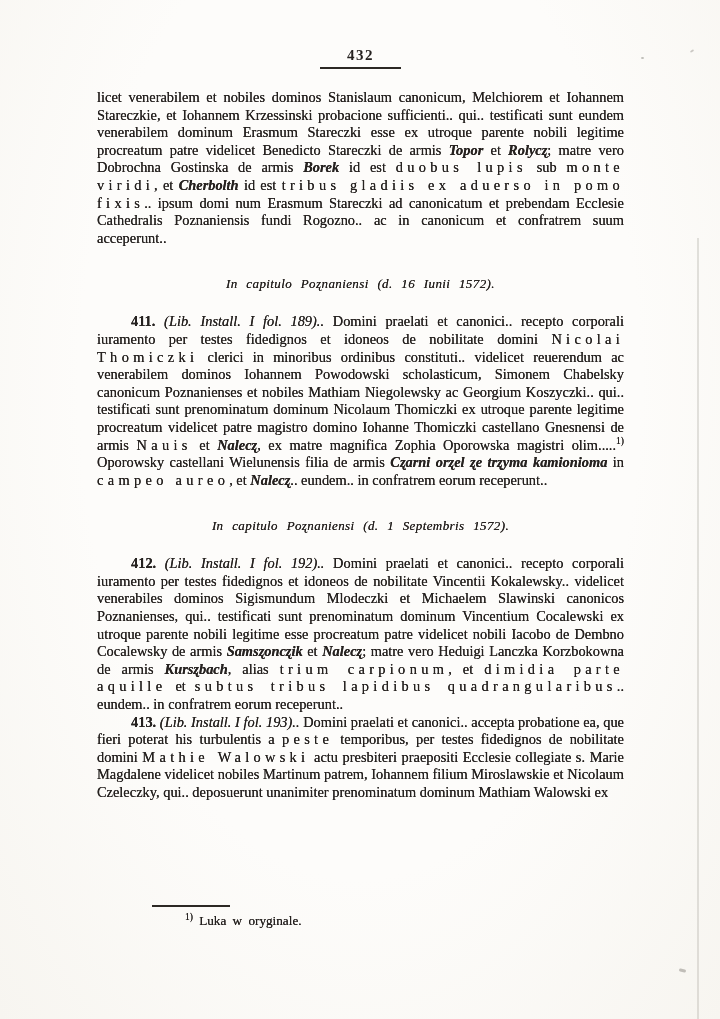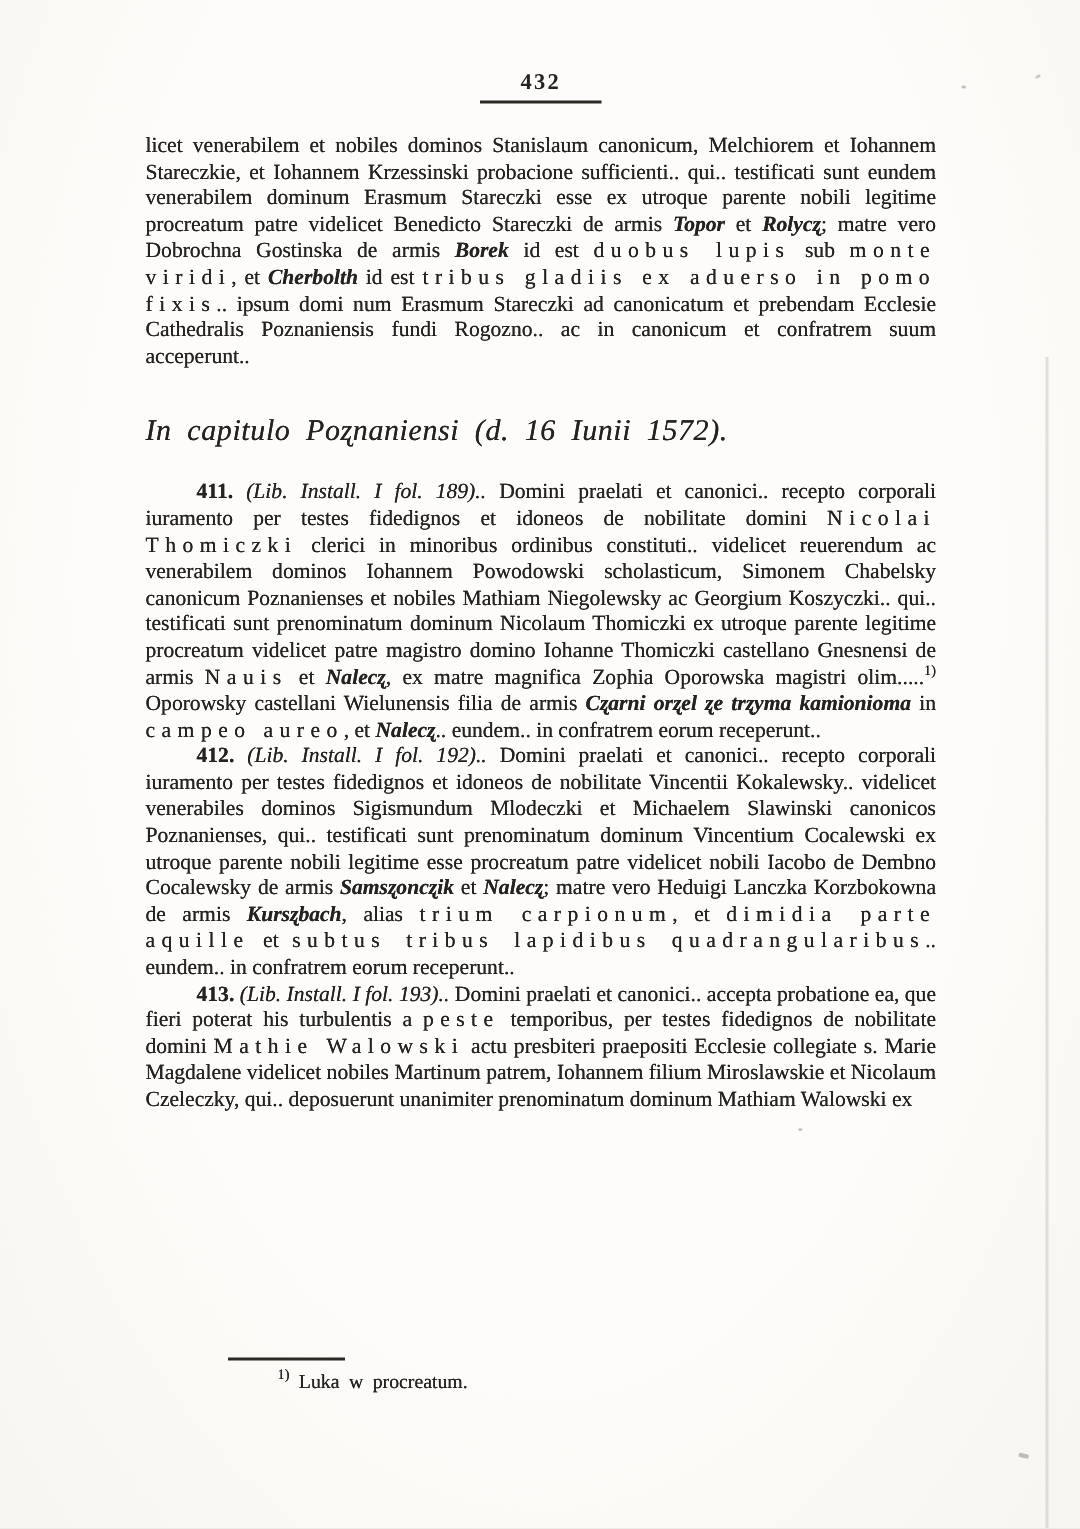--- a/index.html
+++ b/index.html
@@ -18,22 +18,22 @@
     border-bottom:2px solid #2c2824;
     font-size:15px;font-weight:bold;letter-spacing:1.5px;
   }
   p.body{
     margin:0;font-size:14.4px;line-height:17.6px;
     text-align:justify;text-shadow:0 0 .3px currentColor;
   }
   p.first{margin-top:20px;}
   p.indent{text-indent:34px;}
   h2.chapter{
-    margin:29px 0 21px 0;text-align:left;
-    font-style:italic;font-weight:normal;font-size:20px;
+    margin:29px 0 21px 0;text-align:center;
+    font-style:italic;font-weight:normal;font-size:13px;
     letter-spacing:.4px;word-spacing:5px;
     text-shadow:0 0 .3px currentColor;
   }
   .s-i{font-style:italic;}
   .s-b{font-weight:bold;}
   .s-bi{font-weight:bold;font-style:italic;}
   .s-sp{letter-spacing:.3em;}
   sup{font-size:9.5px;line-height:0;vertical-align:super;}
   .footnote-rule{
     position:absolute;left:152px;top:905px;width:78px;height:0;
@@ -60,29 +60,30 @@
     <div class="pagenum-wrap">
       <span class="pagenum">432</span>
     </div>
 
     <p class="body first"><span>licet venerabilem et nobiles dominos Stanislaum canonicum, Melchiorem et Iohannem Stareczkie, et Iohannem Krzessinski probacione sufficienti.. qui.. testificati sunt eundem venerabilem dominum Erasmum Stareczki esse ex utroque parente nobili legitime procreatum patre videlicet Benedicto Stareczki de armis </span><span class="s-bi">Topor</span><span> et </span><span class="s-bi">Rolycʐ</span><span>; matre vero Dobrochna Gostinska de armis </span><span class="s-bi">Borek</span><span> id est </span><span class="s-sp">duobus lupis</span><span> sub </span><span class="s-sp">monte viridi</span><span>, et </span><span class="s-bi">Cherbolth</span><span> id est </span><span class="s-sp">tribus gladiis ex aduerso in pomo fixis</span><span>.. ipsum domi num Erasmum Stareczki ad canonicatum et prebendam Ecclesie Cathedralis Poznaniensis fundi Rogozno.. ac in canonicum et confratrem suum acceperunt..</span></p>
 
     <h2 class="chapter">In capitulo Poʐnaniensi (d. 16 Iunii 1572).</h2>
 
     <p class="body indent"><span class="s-b">411.</span><span> </span><span class="s-i">(Lib. Install. I fol. 189)..</span><span> Domini praelati et canonici.. recepto corporali iuramento per testes fidedignos et idoneos de nobilitate domini </span><span class="s-sp">Nicolai Thomiczki</span><span> clerici in minoribus ordinibus constituti.. videlicet reuerendum ac venerabilem dominos Iohannem Powodowski scholasticum, Simonem Chabelsky canonicum Poznanienses et nobiles Mathiam Niegolewsky ac Georgium Koszyczki.. qui.. testificati sunt prenominatum dominum Nicolaum Thomiczki ex utroque parente legitime procreatum videlicet patre magistro domino Iohanne Thomiczki castellano Gnesnensi de armis </span><span class="s-sp">Nauis</span><span> et </span><span class="s-bi">Nalecʐ</span><span>, ex matre magnifica Zophia Oporowska magistri olim.....</span><sup>1)</sup><span> Oporowsky castellani Wielunensis filia de armis </span><span class="s-bi">Cʐarni orʐel ʐe trʐyma kamionioma</span><span> in </span><span class="s-sp">campeo aureo</span><span>, et </span><span class="s-bi">Nalecʐ</span><span>.. eundem.. in confratrem eorum receperunt..</span></p>
 
+    <h2 class="chapter">In capitulo Poʐnaniensi (d. 1 Septembris 1572).</h2>
 
     <p class="body indent"><span class="s-b">412.</span><span> </span><span class="s-i">(Lib. Install. I fol. 192)..</span><span> Domini praelati et canonici.. recepto corporali iuramento per testes fidedignos et idoneos de nobilitate Vincentii Kokalewsky.. videlicet venerabiles dominos Sigismundum Mlodeczki et Michaelem Slawinski canonicos Poznanienses, qui.. testificati sunt prenominatum dominum Vincentium Cocalewski ex utroque parente nobili legitime esse procreatum patre videlicet nobili Iacobo de Dembno Cocalewsky de armis </span><span class="s-bi">Samsʐoncʐik</span><span> et </span><span class="s-bi">Nalecʐ</span><span>; matre vero Heduigi Lanczka Korzbokowna de armis </span><span class="s-bi">Kursʐbach</span><span>, alias </span><span class="s-sp">trium carpionum</span><span>, et </span><span class="s-sp">dimidia parte aquille</span><span> et </span><span class="s-sp">subtus tribus lapidibus quadrangularibus</span><span>.. eundem.. in confratrem eorum receperunt..</span></p>
 
 
     <p class="body indent"><span class="s-b">413.</span><span> </span><span class="s-i">(Lib. Install. I fol. 193)..</span><span> Domini praelati et canonici.. accepta probatione ea, que fieri poterat his turbulentis a </span><span class="s-sp">peste</span><span> temporibus, per testes fidedignos de nobilitate domini </span><span class="s-sp">Mathie Walowski</span><span> actu presbiteri praepositi Ecclesie collegiate s. Marie Magdalene videlicet nobiles Martinum patrem, Iohannem filium Miroslawskie et Nicolaum Czeleczky, qui.. deposuerunt unanimiter prenominatum dominum Mathiam Walowski ex</span></p>
 
   </div>
 
   <div class="footnote-rule"></div>
-  <p class="footnote"><sup>1)</sup><span> Luka w procreatum.</span></p>
+  <p class="footnote"><sup>1)</sup><span> Luka w oryginale.</span></p>
 
   <div class="artifact edge-line"></div>
   <div class="artifact speck-1"></div>
   <div class="artifact speck-2"></div>
   <div class="artifact speck-3"></div>
   <div class="artifact speck-4"></div>
 </div>
 
 </body></html>

